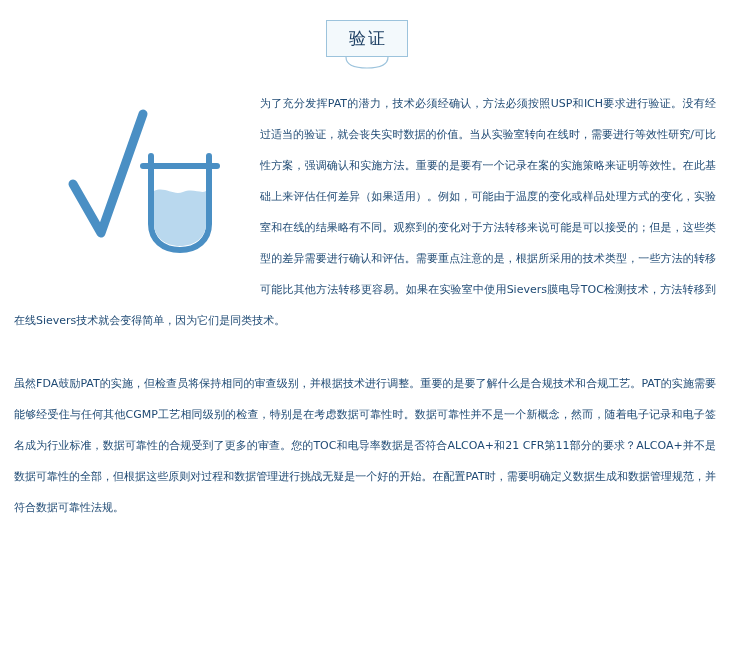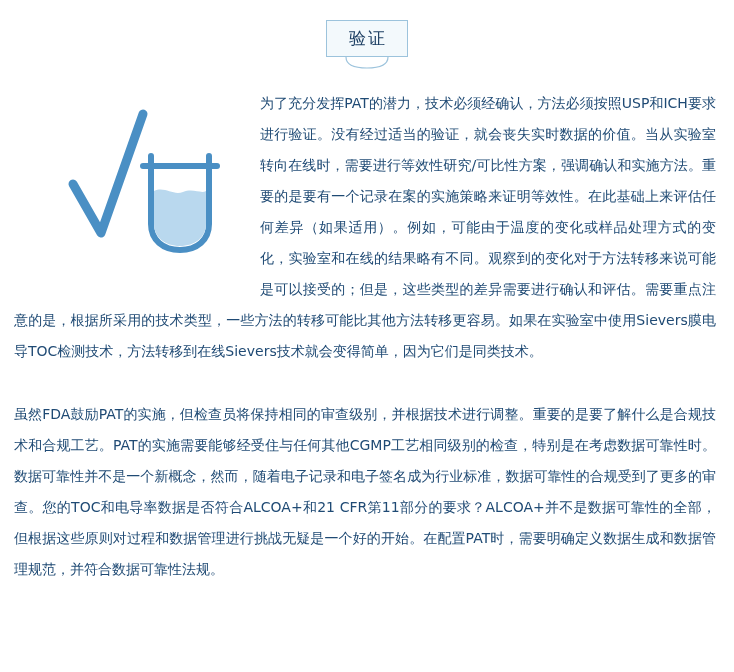--- a/index.html
+++ b/index.html
@@ -62,21 +62,21 @@
     height: 175px;
   }
 
   
   .body-text {
     position: absolute;
     left: 0;
     top: 88px;
     width: 734px;
     font-family: "DejaVu Sans", sans-serif;
-    font-size: 14px;
+    font-size: 11px;
     line-height: 31px;
     color: #1f4a74;
   }
   .para {
     margin: 0;
     text-align: justify;
     text-justify: inter-character;
   }
   
   .float-box {

